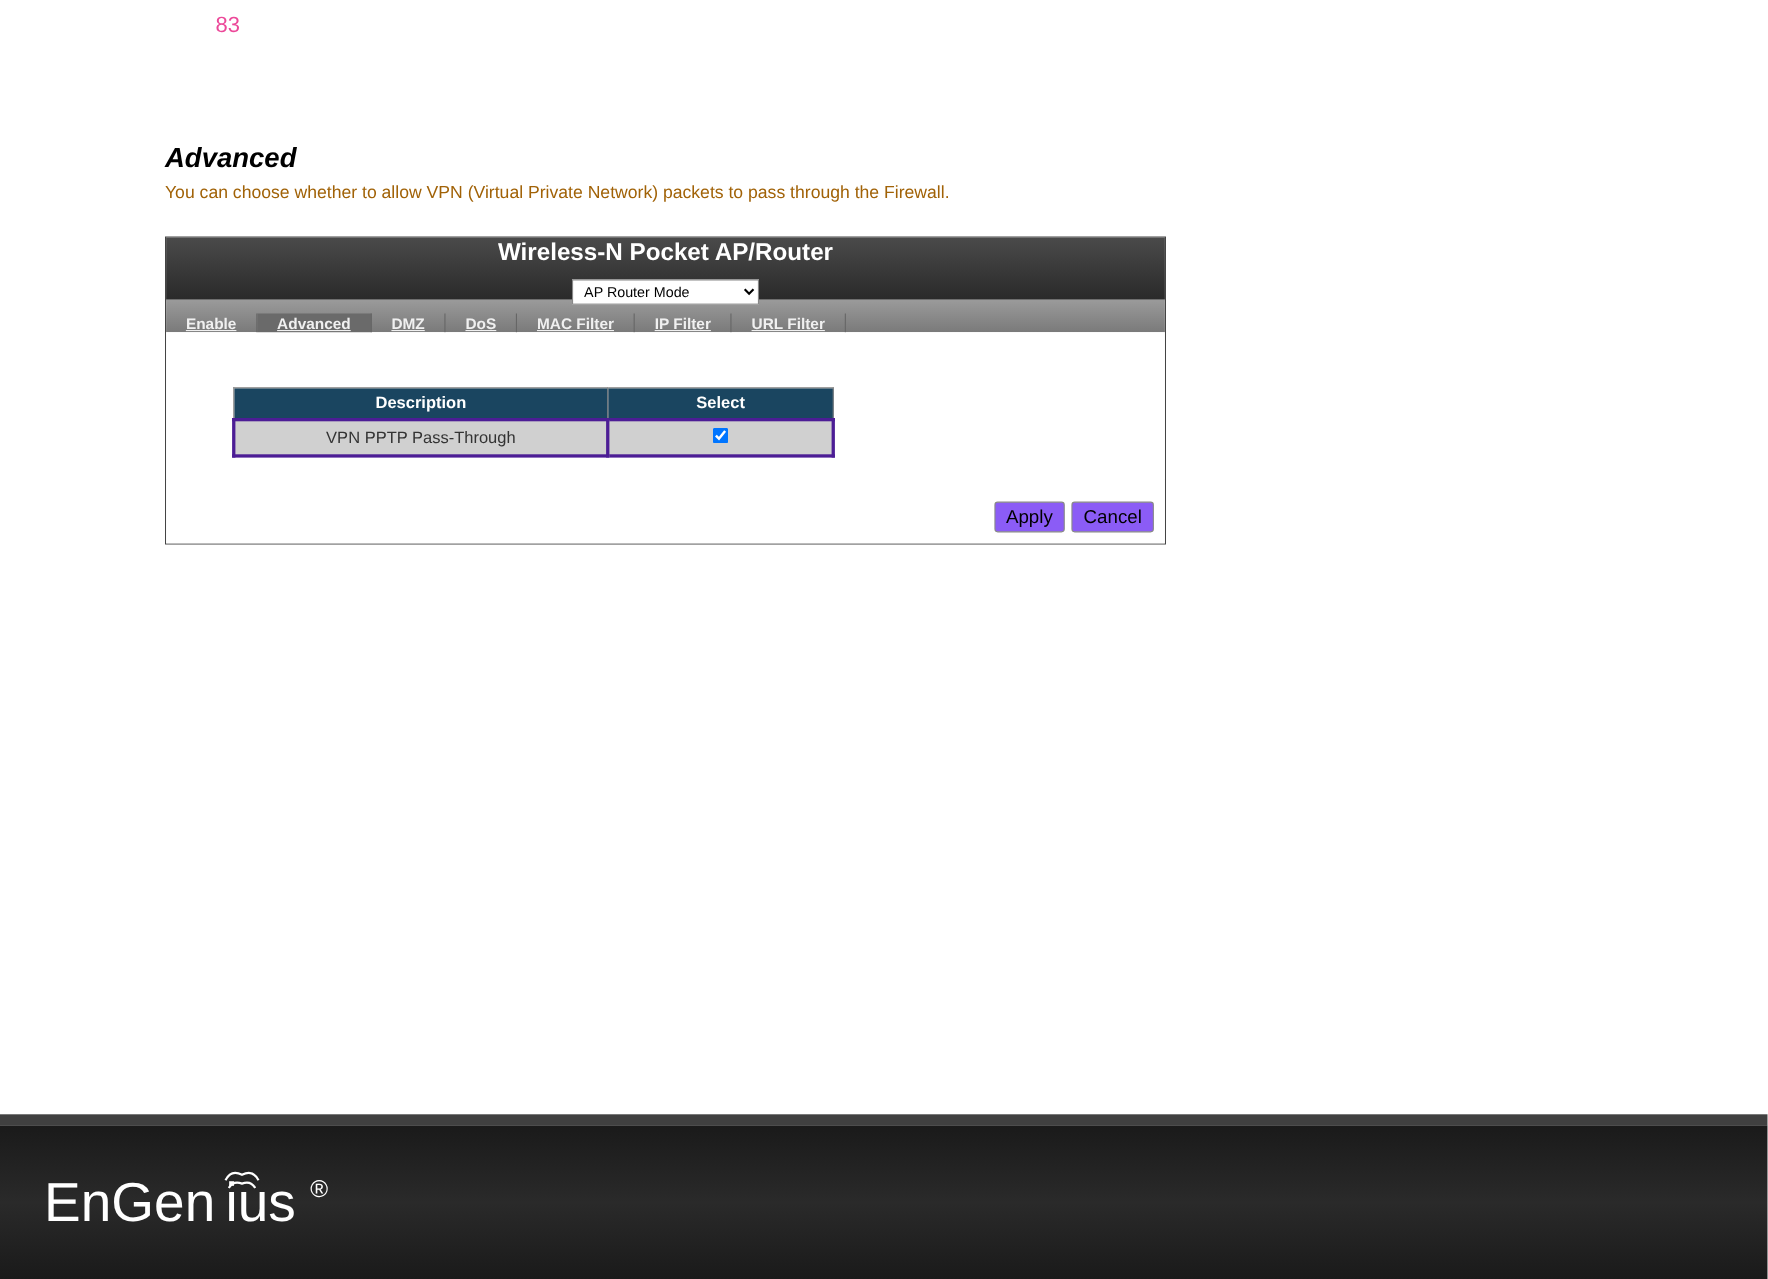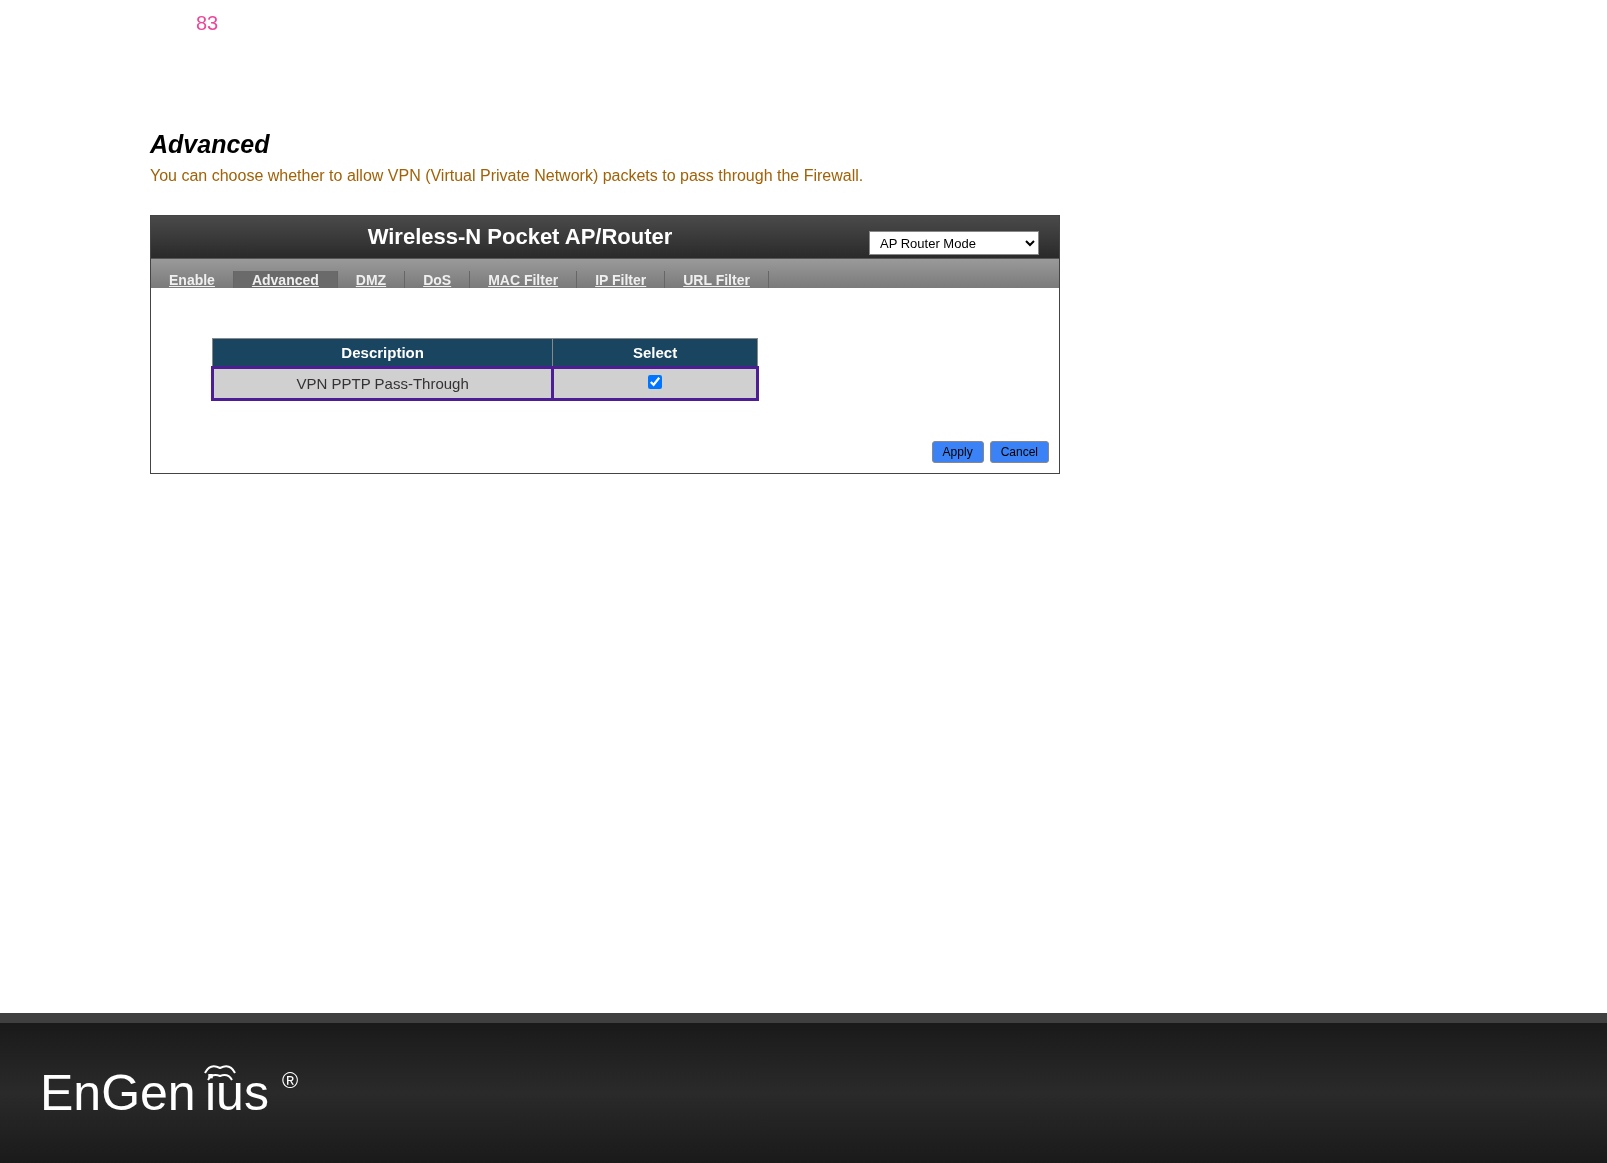--- a/index.html
+++ b/index.html
@@ -40,25 +40,26 @@
       color: #a16207;
       margin-bottom: 30px;
     }
     .router-ui {
       width: 910px;
       border: 1px solid #444;
     }
     .router-header {
       background: #3a3a3a;
       background: linear-gradient(to bottom, #4a4a4a 0%, #2a2a2a 100%);
-      height: 42px;
+      height: 56px;
       display: flex;
       align-items: center;
       justify-content: space-between;
       padding: 0 20px;
+      flex-direction: column;
     }
     .router-title {
       color: #fff;
       font-size: 22px;
       font-weight: bold;
       text-align: center;
       flex: 1;
     }
     .mode-select {
       background: #fff;
@@ -127,24 +128,24 @@
       height: 14px;
     }
     .button-row {
       display: flex;
       justify-content: flex-end;
       gap: 6px;
       padding: 20px 10px 10px 10px;
       background: #fff;
     }
     .action-button {
-      background: #3b82f6;
+      background: #8b5cf6;
       border: 1px solid #888;
       border-radius: 3px;
-      font-size: 12px;
+      font-size: 17px;
       padding: 3px 10px;
       cursor: pointer;
     }
     .footer {
       position: absolute;
       bottom: 0;
       left: 0;
       width: 100%;
       height: 140px;
       background: linear-gradient(to bottom, #1a1a1a 0%, #2a2a2a 50%, #1a1a1a 100%);

